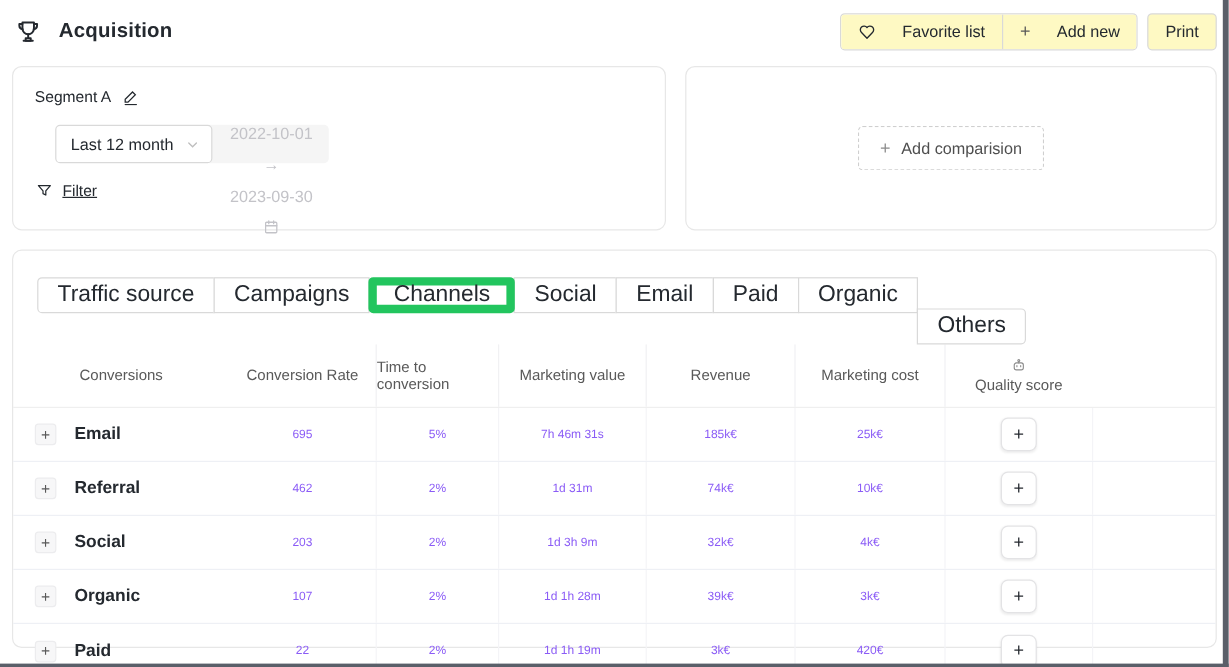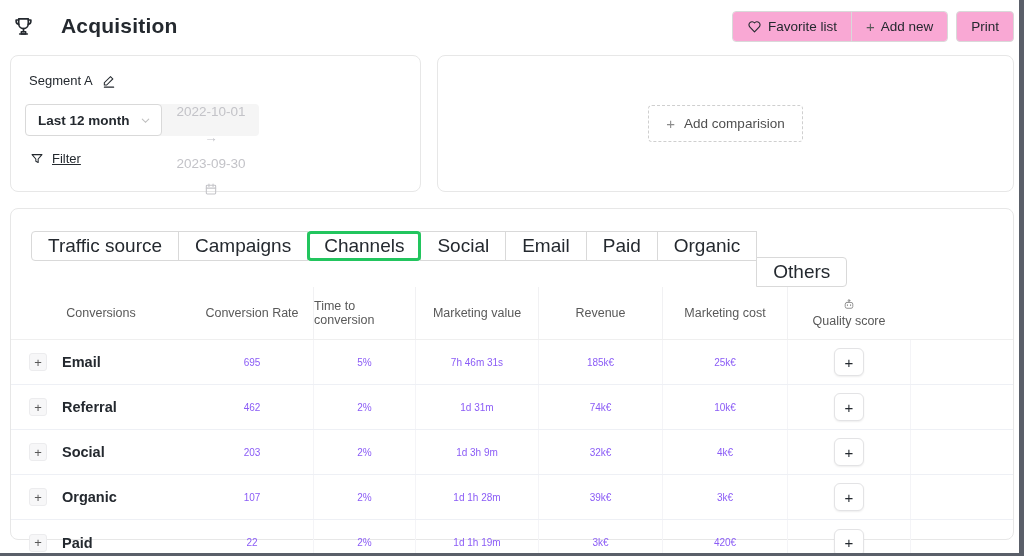--- a/index.html
+++ b/index.html
@@ -5,55 +5,55 @@
   * { box-sizing: border-box; }
   html,body { margin:0; padding:0; }
   body {
     width:1024px; height:556px; position:relative; overflow:hidden;
     background:#fff; font-family:"Liberation Sans","DejaVu Sans",sans-serif;
     color:#24292f;
   }
   
   .topbar { display:flex; justify-content:space-between; align-items:center; padding:10px 10px 0 12px; height:42px; }
   .title-wrap { display:flex; align-items:center; gap:10px; }
-  .page-title { font-size:21px; font-weight:600; margin:16px; letter-spacing:.2px; color:#24292f; }
+  .page-title { font-size:17px; font-weight:600; margin:4px; letter-spacing:.2px; color:#24292f; }
   .actions { display:flex; align-items:center; }
-  .btn { height:31px; background:#f9a8d4; border:1px solid #d9d9d9; color:#24292f; font-size:13.5px;
-         display:inline-flex; align-items:center; gap:6px; padding:0 14px; border-radius:4px; cursor:pointer;
+  .btn { height:31px; background:#fef9c3; border:1px solid #d9d9d9; color:#24292f; font-size:13.5px;
+         display:inline-flex; align-items:center; gap:22px; padding:0 14px; border-radius:4px; cursor:pointer;
          font-family:inherit; }
   .btn-group { display:inline-flex; border:1px solid #d9d9d9; border-radius:4px; overflow:hidden; }
   .btn-group .btn { border:none; border-radius:0; height:29px; }
   .btn-group .btn + .btn { border-left:1px solid #d9d9d9; }
   .print-btn { margin-left:8px; }
   .icon-sm { display:inline-flex; align-items:center; }
   
   .cards-row { display:flex; gap:16px; margin:13px 10px 0; }
   .card { background:#fff; border:1px solid #e7e7e7; border-radius:8px; }
-  .segment-card { width:411px; height:137px; padding:17px 14px 0; }
+  .segment-card { width:545px; height:137px; padding:17px 14px 0; }
   .comparison-card { flex:1; height:137px; display:flex; align-items:center; justify-content:center; }
   .segment-row { display:flex; align-items:center; gap:9px; font-size:13px; color:#24292f; padding-left:4px; }
   .controls-row { margin-top:16px; display:flex; align-items:stretch; }
   .period-select { height:32px; border:1px solid #d9d9d9; border-radius:4px; background:#fff; display:flex;
-                   align-items:center; gap:10px; padding:0 10px 0 12px; font-size:13.5px; font-weight:700;
-                   color:#24292f; position:relative; z-index:1; cursor:pointer; }
+                   align-items:center; gap:10px; padding:0 10px 0 12px; font-size:13.5px; font-weight:400;
+                   color:#24292f; position:relative; z-index:1; cursor:pointer;margin-left:21px; }
   .daterange { height:32px; background:#f5f5f5; border-radius:0 4px 4px 0; display:flex; align-items:center;
                gap:11px; padding:0 13px 0 18px; font-size:13.5px; color:#c3c3c8; margin-left:-3px; cursor:default;flex-direction:column; }
   .filter-row { margin-top:15px; display:flex; align-items:center; gap:8px; font-size:13px; color:#24292f;
                 padding-left:5px; cursor:pointer; width:max-content;text-decoration:underline; }
   .dashed-btn { border:1px dashed #cfcfcf; border-radius:4px; background:#fff; padding:9px 17px; font-size:13.5px;
                 color:#4f4f4f; display:flex; gap:9px; align-items:center; cursor:pointer; font-family:inherit; }
   .dashed-btn .plus { color:#8c8c8c; font-size:15px; }
   
   .table-card { margin:16px 10px 0; height:332px; }
   .tabs { display:flex; margin:22px 0 0 20px; }
   .tab { height:30px; border:1px solid #d9d9d9; background:#fff; font-size:19px; color:#24292f; padding:0 16px;
          display:flex; align-items:center; margin-left:-1px; cursor:pointer; position:relative; font-family:inherit; }
   .tab:first-child { border-radius:4px 0 0 4px; margin-left:0; }
   .tab:last-child { border-radius:0 4px 4px 0;margin-top:26px; }
-  .tab.selected { border:3px solid #22c55e; border-radius:4px; z-index:2; padding:0 14px; }
+  .tab.selected { border:7px solid #22c55e; border-radius:4px; z-index:2; padding:0 14px; }
   .thead, .trow { display:grid; grid-template-columns:180px 122px 102px 123px 124px 125px 123px 1fr; align-items:stretch; }
   .thead { height:53px; border-bottom:1px solid #efefef; }
   .hcell { display:flex; flex-direction:column; align-items:center; justify-content:center; gap:3px;
            font-size:12.5px; color:#595959; }
   .hcell.first { align-items:flex-start; padding-left:50px; }
   .hcell:nth-child(n+3) { border-left:1px solid #f1f1f3; }
   .trow { height:45px; border-bottom:1px solid #eef0f5; }
   .trow:last-child { border-bottom:none; }
   .c { display:flex; align-items:center; justify-content:center; }
   .trow .c:nth-child(n+3) { border-left:1px solid #f4f4f7; }

